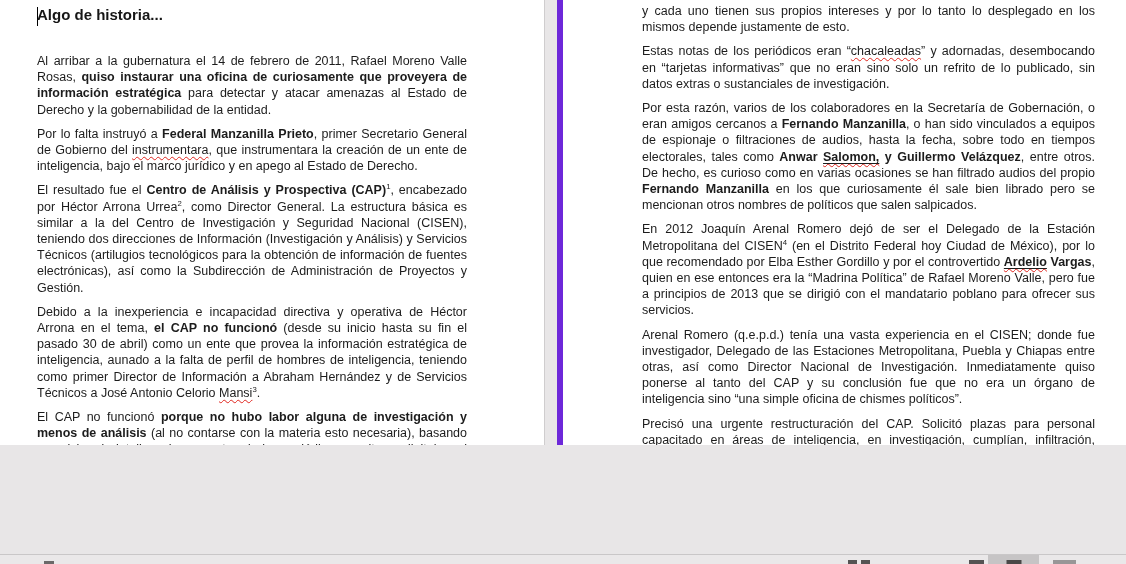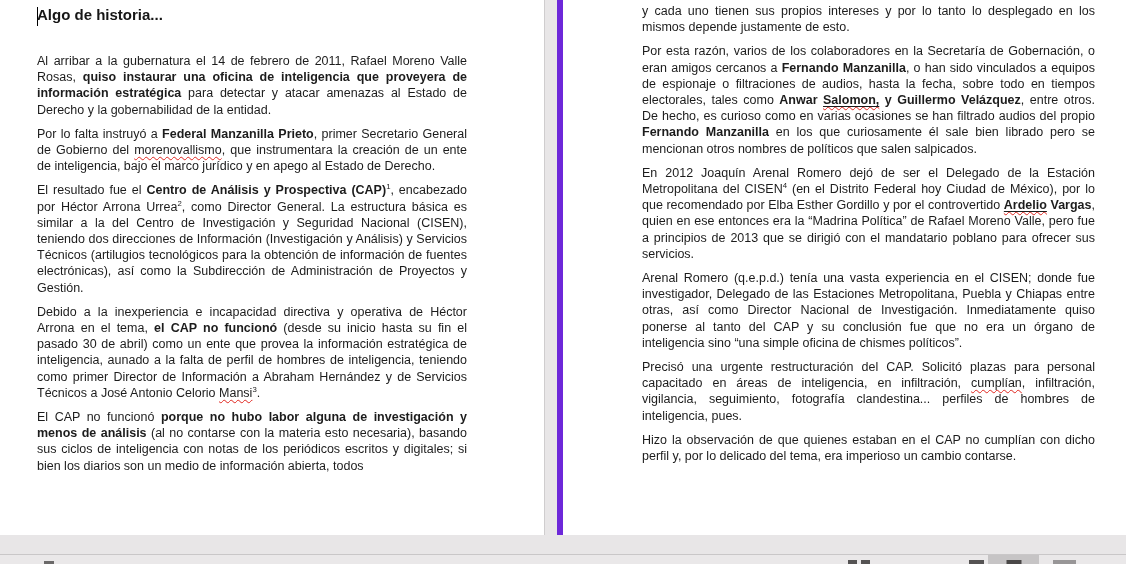--- a/index.html
+++ b/index.html
@@ -2,21 +2,21 @@
 <html><head>
 <meta charset="utf-8">
 <style>
   html,body{margin:0;padding:0;}
   body{
     width:1126px;height:564px;position:relative;overflow:hidden;
     background:#e8e6e7;
     font-family:"Liberation Sans","DejaVu Sans",sans-serif;
   }
   .page{
-    position:absolute;top:0;background:#ffffff;height:535px;overflow:hidden;
+    position:absolute;top:0;background:#ffffff;height:445px;overflow:hidden;
   }
   .page-left{left:0;width:544px;border-right:1px solid #cfcdce;}
   .page-right{left:557px;right:0;border-left:6px solid #6d28d9;}
   .text-col{position:absolute;color:#1c1c1c;}
   .page-left .text-col{left:37px;width:430px;top:6px;}
   .page-right .text-col{left:79px;width:453px;top:3px;}
   .doc-title{
     font-size:15px;font-weight:bold;line-height:18px;margin:0 0 29px 0;
     color:#161616;
   }
@@ -63,37 +63,38 @@
   }
 </style>
 </head>
 <body>
 
 <div class="page page-left">
   <div class="caret"></div>
   <div class="text-col">
     <h1 class="doc-title">Algo de historia...</h1>
     <div>
-        <p class="para"><span>Al arribar a la gubernatura el 14 de febrero de 2011, Rafael Moreno Valle Rosas, </span><span class="b">quiso instaurar una oficina de inteligencia que proveyera de información estratégica</span><span> para detectar y atacar amenazas al Estado de Derecho y la gobernabilidad de la entidad.</span></p>
-        <p class="para"><span>Por lo falta instruyó a </span><span class="b">Federal Manzanilla Prieto</span><span>, primer Secretario General de Gobierno del </span><span class="sq">morenovallismo</span><span>, que instrumentara la creación de un ente de inteligencia, bajo el marco jurídico y en apego al Estado de Derecho.</span></p>
+        <p class="para"><span>Al arribar a la gubernatura el 14 de febrero de 2011, Rafael Moreno Valle Rosas, </span><span class="b">quiso instaurar una oficina de curiosamente que proveyera de información estratégica</span><span> para detectar y atacar amenazas al Estado de Derecho y la gobernabilidad de la entidad.</span></p>
+        <p class="para"><span>Por lo falta instruyó a </span><span class="b">Federal Manzanilla Prieto</span><span>, primer Secretario General de Gobierno del </span><span class="sq">instrumentara</span><span>, que instrumentara la creación de un ente de inteligencia, bajo el marco jurídico y en apego al Estado de Derecho.</span></p>
         <p class="para"><span>El resultado fue el </span><span class="b">Centro de Análisis y Prospectiva (CAP)</span><sup>1</sup><span>, encabezado por Héctor Arrona Urrea</span><sup>2</sup><span>, como Director General. La estructura básica es similar a la del Centro de Investigación y Seguridad Nacional (CISEN), teniendo dos direcciones de Información (Investigación y Análisis) y Servicios Técnicos (artilugios tecnológicos para la obtención de información de fuentes electrónicas), así como la Subdirección de Administración de Proyectos y Gestión.</span></p>
         <p class="para"><span>Debido a la inexperiencia e incapacidad directiva y operativa de Héctor Arrona en el tema, </span><span class="b">el CAP no funcionó</span><span> (desde su inicio hasta su fin el pasado 30 de abril) como un ente que provea la información estratégica de inteligencia, aunado a la falta de perfil de hombres de inteligencia, teniendo como primer Director de Información a Abraham Hernández y de Servicios Técnicos a José Antonio Celorio </span><span class="sq">Mansi</span><sup>3</sup><span>.</span></p>
         <p class="para"><span>El CAP no funcionó </span><span class="b">porque no hubo labor alguna de investigación y menos de análisis</span><span> (al no contarse con la materia esto necesaria), basando sus ciclos de inteligencia con notas de los periódicos escritos y digitales; si bien los diarios son un medio de información abierta, todos</span></p>
       </div>
   </div>
 </div>
 
 <div class="page page-right">
   <div class="text-col">
     <div>
         <p class="para"><span>y cada uno tienen sus propios intereses y por lo tanto lo desplegado en los mismos depende justamente de esto.</span></p>
+        <p class="para"><span>Estas notas de los periódicos eran “</span><span class="sq">chacaleadas</span><span>” y adornadas, desembocando en “tarjetas informativas” que no eran sino solo un refrito de lo publicado, sin datos extras o sustanciales de investigación.</span></p>
         <p class="para"><span>Por esta razón, varios de los colaboradores en la Secretaría de Gobernación, o eran amigos cercanos a </span><span class="b">Fernando Manzanilla</span><span>, o han sido vinculados a equipos de espionaje o filtraciones de audios, hasta la fecha, sobre todo en tiempos electorales, tales como </span><span class="b">Anwar </span><span class="b sq"><span class="u">Salomon,</span></span><span class="b"> y Guillermo Velázquez</span><span>, entre otros. De hecho, es curioso como en varias ocasiones se han filtrado audios del propio </span><span class="b">Fernando Manzanilla</span><span> en los que curiosamente él sale bien librado pero se mencionan otros nombres de políticos que salen salpicados.</span></p>
         <p class="para"><span>En 2012 Joaquín Arenal Romero dejó de ser el Delegado de la Estación Metropolitana del CISEN</span><sup>4</sup><span> (en el Distrito Federal hoy Ciudad de México), por lo que recomendado por Elba Esther Gordillo y por el controvertido </span><span class="b sq"><span class="u">Ardelio</span></span><span class="b"> Vargas</span><span>, quien en ese entonces era la “Madrina Política” de Rafael Moreno Valle, pero fue a principios de 2013 que se dirigió con el mandatario poblano para ofrecer sus servicios.</span></p>
         <p class="para"><span>Arenal Romero (q.e.p.d.) tenía una vasta experiencia en el CISEN; donde fue investigador, Delegado de las Estaciones Metropolitana, Puebla y Chiapas entre otras, así como Director Nacional de Investigación. Inmediatamente quiso ponerse al tanto del CAP y su conclusión fue que no era un órgano de inteligencia sino “una simple oficina de chismes políticos”.</span></p>
-        <p class="para"><span>Precisó una urgente restructuración del CAP. Solicitó plazas para personal capacitado en áreas de inteligencia, en infiltración, </span><span class="sq">cumplían</span><span>, infiltración, vigilancia, seguimiento, fotografía clandestina... perfiles de hombres de inteligencia, pues.</span></p>
+        <p class="para"><span>Precisó una urgente restructuración del CAP. Solicitó plazas para personal capacitado en áreas de inteligencia, en investigación, </span><span class="sq">cumplían</span><span>, infiltración, vigilancia, seguimiento, fotografía clandestina... perfiles de hombres de inteligencia, pues.</span></p>
         <p class="para"><span>Hizo la observación de que quienes estaban en el CAP no cumplían con dicho perfil y, por lo delicado del tema, era imperioso un cambio contarse.</span></p>
       </div>
   </div>
 </div>
 
 <div class="status-bar">
   <div class="frag frag-mid" style="left:44px;width:10px;height:3px;"></div>
   <div class="frag frag-dark" style="left:848px;width:9px;height:4px;"></div>
   <div class="frag frag-dark" style="left:861px;width:9px;height:4px;"></div>
   <div class="frag frag-dark" style="left:969px;width:15px;height:4px;"></div>

